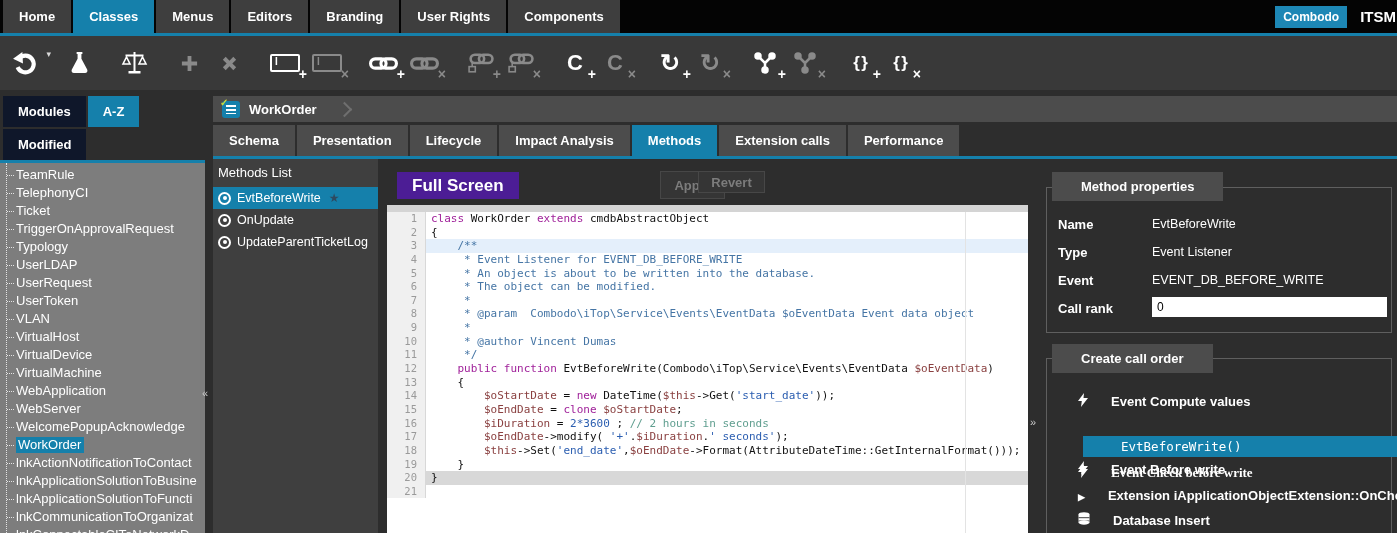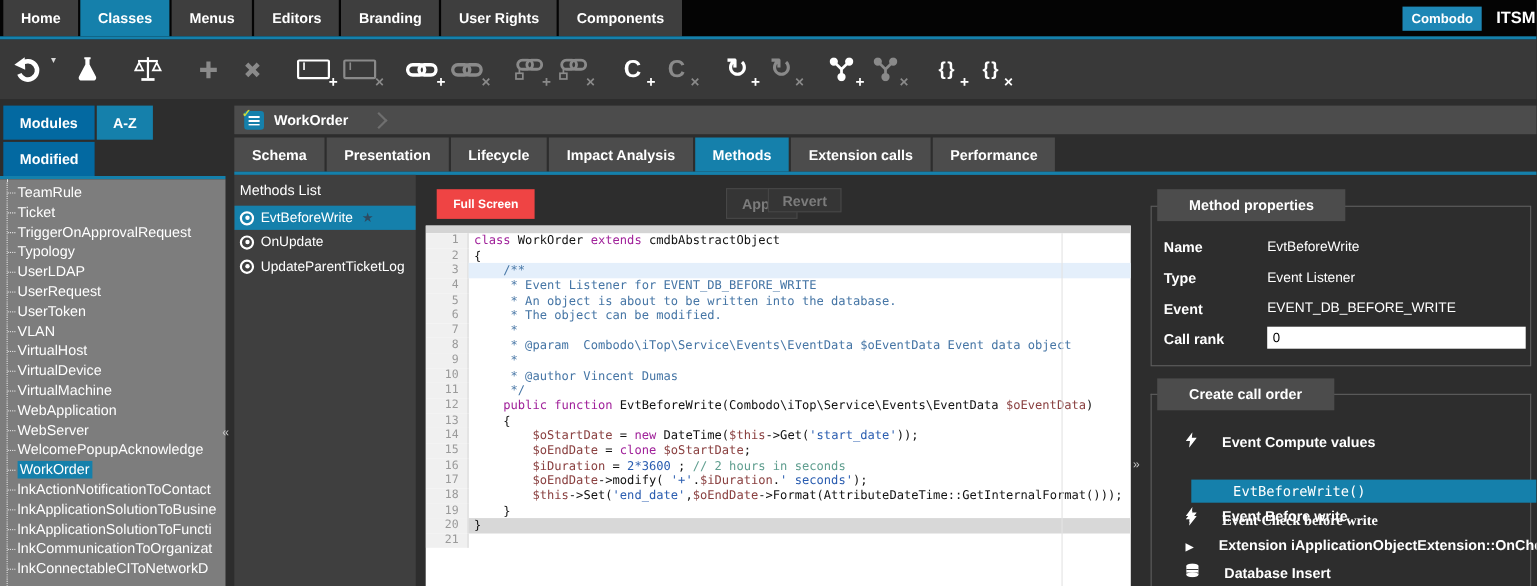--- a/index.html
+++ b/index.html
@@ -25,21 +25,21 @@
   .tb-badge{position:absolute;right:-7px;bottom:-4px;font-size:14px;font-weight:bold}
   .tb-caret{position:absolute;right:-13px;top:1px;font-size:9px;color:#d8d8d8}
   .fld{display:inline-block;width:23px;height:14px;border:2px solid;border-radius:2px;
     font-size:10px;font-weight:bold;text-align:left;padding-left:3px;line-height:12px}
   .cglyph{font-size:22px;font-weight:bold;line-height:24px}
   .bglyph{font-size:17px;font-weight:bold;letter-spacing:-1px}
 
   
   #sideTabs{position:absolute;left:3px;top:96px}
   .side-tab-row{display:flex;gap:2px;margin-bottom:2px}
-  .side-tab{background:#0369a1;color:#fff;font-weight:bold;font-size:13px;height:31px;
+  .side-tab{background:#0f172a;color:#fff;font-weight:bold;font-size:13px;height:31px;
     display:inline-flex;align-items:center;padding:0 15px}
   .side-tab.active{background:#1580ab}
   #sideBlueLine{position:absolute;left:0;top:160px;width:205px;height:3px;background:#1580ab}
   #sideList{position:absolute;left:0;top:163px;width:205px;height:370px;background:#7d7d7d;
     overflow:hidden;padding-top:3px;box-sizing:border-box}
   #sideList::before{content:'';position:absolute;left:6px;top:0;bottom:0;border-left:1px dotted #e4e4e4}
   .tree-item{position:relative;height:18px;line-height:18px;padding-left:16px;white-space:nowrap;
     color:#fff;font-size:13px;overflow:hidden}
   .tree-item::before{content:'';position:absolute;left:7px;top:9px;width:7px;border-top:1px dotted #e4e4e4}
   .tree-sel{background:#1580ab;padding:0 3px 1px 2px}
@@ -65,22 +65,22 @@
   #methodsPanel{position:absolute;left:213px;top:159px;width:165px;height:434px;background:#3f3f3f;overflow:hidden}
   #methodsTitle{color:#fff;font-size:13px;padding:6px 0 7px 5px}
   .m-row{height:22px;display:flex;align-items:center;gap:6px;padding-left:5px;color:#fff;
     font-size:12.5px;white-space:nowrap}
   .m-row.sel{background:#1580ab}
   .ring{width:9px;height:9px;border:2px solid #fff;border-radius:50%;position:relative;flex:none}
   .ring::after{content:'';position:absolute;left:2.5px;top:2.5px;width:4px;height:4px;background:#fff;border-radius:50%}
   .m-star{color:#2e4a60;font-size:12px;margin-left:2px}
 
   
-  #fullScreenBtn{position:absolute;left:397px;top:172px;height:27px;background:#ef4444;border:0;
-    color:#fff;font-weight:bold;font-size:11px;padding:0 15px;font-family:inherit}
+  #fullScreenBtn{position:absolute;left:397px;top:172px;height:27px;background:#4c1d95;border:0;
+    color:#fff;font-weight:bold;font-size:17px;padding:0 15px;font-family:inherit}
   #applyBtn{position:absolute;left:660px;top:171px;height:28px;width:65px}
   #revertBtn{position:absolute;left:698px;top:171px;height:22px;width:67px}
   .dis-btn{background:#353535;border:1px solid #474747;color:#7c7c7c;font-weight:bold;
     font-size:13px;font-family:inherit}
 
   
   #editor{position:absolute;left:387px;top:205px;width:641px;height:328px;background:#fff;overflow:hidden}
   #edTopStrip{height:7px;background:#d4d4d4}
   #printMargin{position:absolute;left:578px;top:7px;bottom:0;width:1px;background:#e3e3e3}
   .cl{display:flex;height:13.65px;line-height:13.6px;font-family:"DejaVu Sans Mono",monospace;
@@ -279,20 +279,21 @@
       <div class="side-tab">Modules</div>
       <div class="side-tab active">A-Z</div>
     </div>
   <div class="side-tab-row" id="sideTabsRow2">
       <div class="side-tab">Modified</div>
     </div>
 </div>
 <div id="sideBlueLine"></div>
 <div id="sideList">
     <div class="tree-item"><span>TeamRule</span></div>
+    <div class="tree-item"><span>TelephonyCI</span></div>
     <div class="tree-item"><span>Ticket</span></div>
     <div class="tree-item"><span>TriggerOnApprovalRequest</span></div>
     <div class="tree-item"><span>Typology</span></div>
     <div class="tree-item"><span>UserLDAP</span></div>
     <div class="tree-item"><span>UserRequest</span></div>
     <div class="tree-item"><span>UserToken</span></div>
     <div class="tree-item"><span>VLAN</span></div>
     <div class="tree-item"><span>VirtualHost</span></div>
     <div class="tree-item"><span>VirtualDevice</span></div>
     <div class="tree-item"><span>VirtualMachine</span></div>

